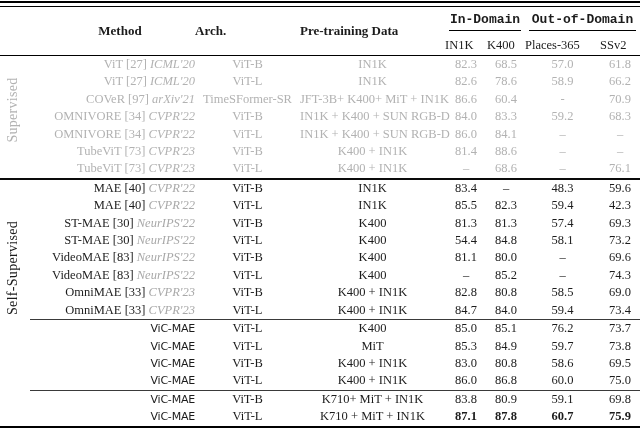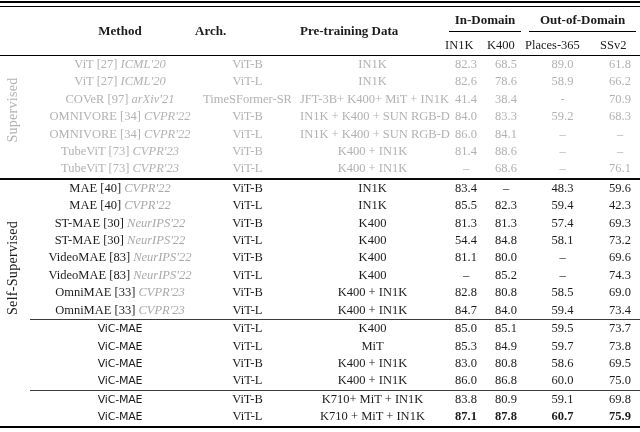--- a/index.html
+++ b/index.html
@@ -10,25 +10,25 @@
   .toprule{margin-top:1px;height:3px;border-top:2px solid #000;border-bottom:1px solid #000;}
   table.datatable{
     width:640px;border-collapse:collapse;table-layout:fixed;
     border-bottom:2px solid #000;
   }
   thead th{font-weight:bold;font-size:13px;padding:0;}
   th.bb{border-bottom:1px solid #000;}
   .method-h{text-align:center;padding-left:15px;vertical-align:middle;}
   .center{text-align:left;}
   .span-h{vertical-align:top;height:23px;padding-top:5px;}
-  .cmid{border-bottom:1px solid #000;margin:0 4px;padding-bottom:3px;}
+  .cmid{border-bottom:1px solid #000;margin:0 4px;padding-bottom:3px;font-family:Liberation Mono, monospace;}
   tr.subhead th{font-weight:normal;font-size:12.5px;height:20px;vertical-align:middle;}
   tbody td{font-size:12.5px;height:17.4px;padding:0;vertical-align:middle;line-height:17.4px;}
   td.g{width:30px;}
-  td.method{text-align:center;padding-left:15px;white-space:nowrap;overflow:visible;}
+  td.method{text-align:right;padding-left:15px;white-space:nowrap;overflow:visible;}
   td.arch,td.pret,td.val{text-align:center;white-space:nowrap;overflow:visible;}
   .venue{font-style:italic;color:#a8a8a8;}
   tr.gray td,tr.gray .mname,tr.gray .venue{color:#b2b2b2;}
   tr.bold td.val{font-weight:bold;}
   tr.sans .mname{font-family:"DejaVu Sans","Liberation Sans",sans-serif;font-size:11px;letter-spacing:-0.2px;margin-top:40px;}
   tr.rule-full td{border-top:2px solid #0a0a0a;}
   tr.rule-inner td{border-top:1px solid #3a3a3a;}
   tr.rule-inner td.g{border-top:none;}
   .vlabel{
     position:absolute;font-size:14px;white-space:nowrap;letter-spacing:0.3px;
@@ -79,40 +79,40 @@
       </tr>
     </thead>
     <tbody>
         <tr class="datarow gray">
           <td class="g"></td>
           <td class="method"><span class="mname">ViT [27]</span> <span class="venue">ICML'20</span></td>
           <td class="arch">ViT-B</td>
           <td class="pret">IN1K</td>
           <td class="val">82.3</td>
           <td class="val">68.5</td>
-          <td class="val">89.0</td>
+          <td class="val">57.0</td>
           <td class="val">61.8</td>
         </tr>
         <tr class="datarow gray">
           <td class="g"></td>
           <td class="method"><span class="mname">ViT [27]</span> <span class="venue">ICML'20</span></td>
           <td class="arch">ViT-L</td>
           <td class="pret">IN1K</td>
           <td class="val">82.6</td>
           <td class="val">78.6</td>
           <td class="val">58.9</td>
           <td class="val">66.2</td>
         </tr>
         <tr class="datarow gray">
           <td class="g"></td>
           <td class="method"><span class="mname">COVeR [97]</span> <span class="venue">arXiv'21</span></td>
           <td class="arch">TimeSFormer-SR</td>
           <td class="pret">JFT-3B+ K400+ MiT + IN1K</td>
-          <td class="val">41.4</td>
-          <td class="val">38.4</td>
+          <td class="val">86.6</td>
+          <td class="val">60.4</td>
           <td class="val">-</td>
           <td class="val">70.9</td>
         </tr>
         <tr class="datarow gray">
           <td class="g"></td>
           <td class="method"><span class="mname">OMNIVORE [34]</span> <span class="venue">CVPR'22</span></td>
           <td class="arch">ViT-B</td>
           <td class="pret">IN1K + K400 + SUN RGB-D</td>
           <td class="val">84.0</td>
           <td class="val">83.3</td>
@@ -229,21 +229,21 @@
           <td class="val">59.4</td>
           <td class="val">73.4</td>
         </tr>
         <tr class="datarow sans rule-inner">
           <td class="g"></td>
           <td class="method"><span class="mname">ViC-MAE</span></td>
           <td class="arch">ViT-L</td>
           <td class="pret">K400</td>
           <td class="val">85.0</td>
           <td class="val">85.1</td>
-          <td class="val">59.5</td>
+          <td class="val">76.2</td>
           <td class="val">73.7</td>
         </tr>
         <tr class="datarow sans">
           <td class="g"></td>
           <td class="method"><span class="mname">ViC-MAE</span></td>
           <td class="arch">ViT-L</td>
           <td class="pret">MiT</td>
           <td class="val">85.3</td>
           <td class="val">84.9</td>
           <td class="val">59.7</td>

